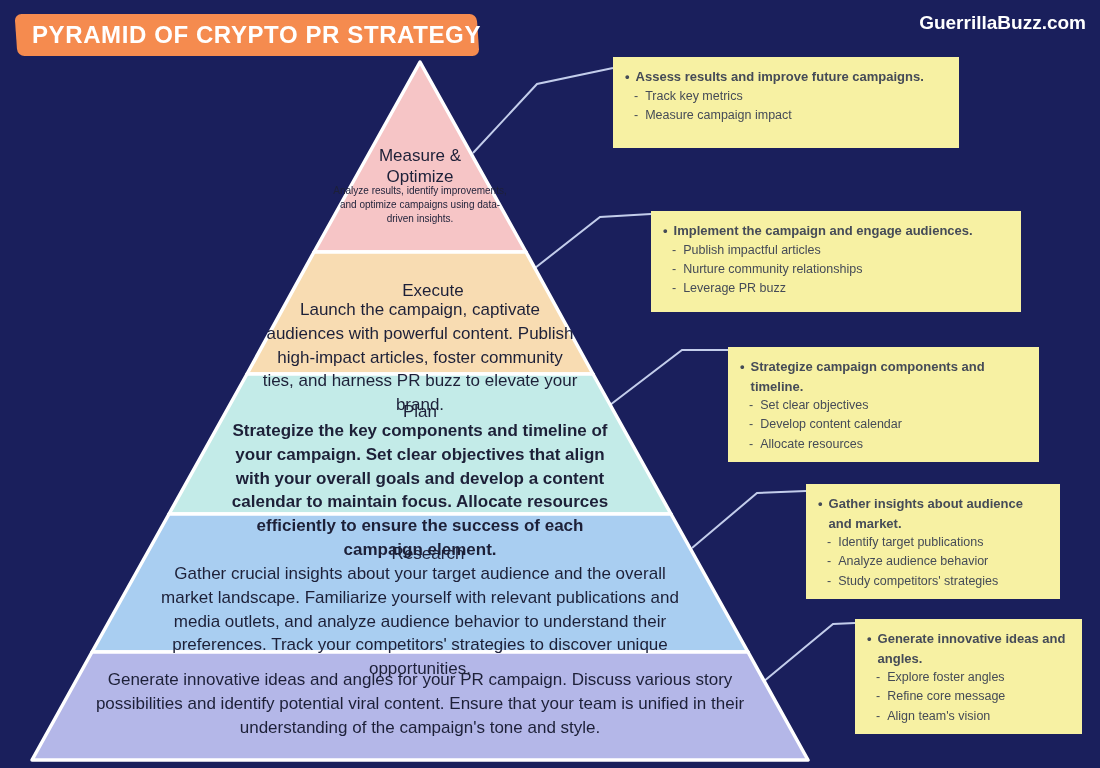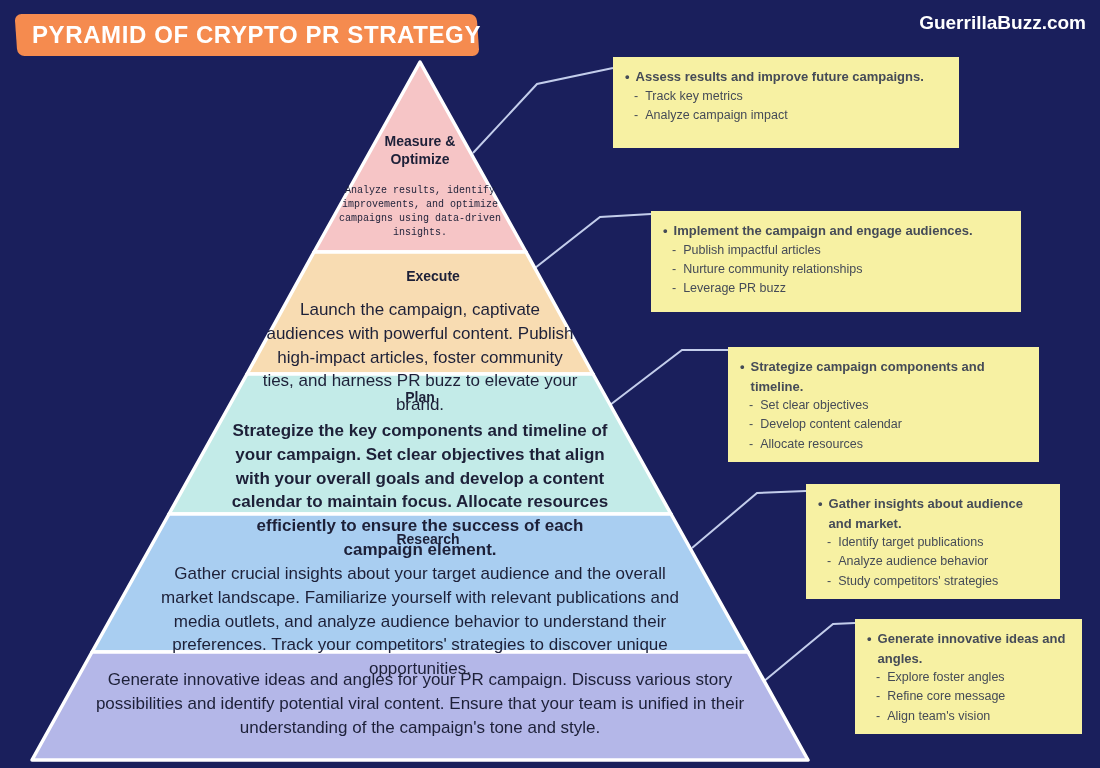--- a/index.html
+++ b/index.html
@@ -10,21 +10,21 @@
   body{font-family:"Liberation Sans",sans-serif;}
   .canvas{position:relative;width:1100px;height:768px;background:var(--background);overflow:hidden;}
   .banner{position:absolute;left:16px;top:14px;width:462px;height:42px;background:var(--banner);
           border-radius:7px;transform:skewX(4deg);display:flex;align-items:center;padding:0 16px;}
   .banner-text{color:#fff;font-size:24px;font-weight:bold;letter-spacing:.6px;transform:skewX(-4deg);white-space:nowrap;}
   .site{position:absolute;top:12px;right:14px;color:#fff;font-size:19px;font-weight:bold;}
   svg.art{position:absolute;left:0;top:0;}
   .connector{fill:none;stroke:var(--connector);stroke-width:2;}
   .lvl{stroke:var(--white);stroke-width:3.5;stroke-linejoin:round;}
   .ltxt{position:absolute;text-align:center;color:var(--text-dark);}
-  .ltitle{font-weight:bold;font-size:14px;line-height:1.25;}
+  .ltitle{font-weight:normal;font-size:17px;line-height:1.25;margin-top:12px;}
   .ldesc{font-size:17px;line-height:1.4;}
   .ldesc.small{font-size:10px;line-height:1.4;}
   .callout{position:absolute;background:var(--callout-bg);color:var(--callout-text);
            padding:10px 12px 8px 12px;font-size:12.5px;line-height:1.55;}
   .co-head{display:flex;gap:6px;font-weight:bold;font-size:13px;line-height:1.5;}
   .co-item{display:flex;gap:7px;padding-left:9px;}
   .marker{flex:0 0 auto;}
 </style>
 </head>
 <body>
@@ -43,21 +43,21 @@
     <polyline class="connector" points="692,548 757,493 806,491"></polyline>
     <polyline class="connector" points="763,682 833,624 855,623"></polyline>
     <polygon class="lvl" points="420,62 526,252 314,252" fill="#f6c5c6"></polygon>
     <polygon class="lvl" points="314,252 526,252 593,374 247,374" fill="#f8dcb2"></polygon>
     <polygon class="lvl" points="247,374 593,374 671,514 169,514" fill="#c3ebe8"></polygon>
     <polygon class="lvl" points="169,514 671,514 748,652 92,652" fill="#a9cef1"></polygon>
     <polygon class="lvl" points="92,652 748,652 808,760 32,760" fill="#b4b7e8"></polygon>
   </svg>
 
   <div class="ltxt ltitle" style="left:370px;top:133px;width:100px;">Measure &amp; Optimize</div>
-  <div class="ltxt ldesc small" style="left:328px;top:184px;width:184px;font-family:Liberation Mono, monospace;">Analyze results, identify improvements, and optimize campaigns using data-driven insights.</div>
+  <div class="ltxt ldesc small" style="left:328px;top:184px;width:184px;">Analyze results, identify improvements, and optimize campaigns using data-driven insights.</div>
 
   <div class="ltxt ltitle" style="left:333px;top:268px;width:200px;">Execute</div>
   <div class="ltxt ldesc" style="left:262px;top:298px;width:316px;">Launch the campaign, captivate audiences with powerful content. Publish high-impact articles, foster community ties, and harness PR buzz to elevate your brand.</div>
 
   <div class="ltxt ltitle" style="left:320px;top:389px;width:200px;">Plan</div>
   <div class="ltxt ldesc" style="left:218px;top:419px;width:404px;font-weight:bold;">Strategize the key components and timeline of your campaign. Set clear objectives that align with your overall goals and develop a content calendar to maintain focus. Allocate resources efficiently to ensure the success of each campaign element.</div>
 
   <div class="ltxt ltitle" style="left:328px;top:531px;width:200px;">Research</div>
   <div class="ltxt ldesc" style="left:152px;top:562px;width:536px;">Gather crucial insights about your target audience and the overall market landscape. Familiarize yourself with relevant publications and media outlets, and analyze audience behavior to understand their preferences. Track your competitors' strategies to discover unique opportunities.</div>
 
@@ -67,21 +67,21 @@
     <div class="co-head">
         <span class="marker">•</span>
       <span>Assess results and improve future campaigns.</span>
       </div>
     <div class="co-item">
         <span class="marker">-</span>
       <span>Track key metrics</span>
       </div>
     <div class="co-item">
         <span class="marker">-</span>
-      <span>Analyze campaign impact</span>
+      <span>Measure campaign impact</span>
       </div>
   </div>
 
   <div class="callout" style="left:651px;top:211px;width:370px;min-height:101px;">
     <div class="co-head">
         <span class="marker">•</span>
       <span>Implement the campaign and engage audiences.</span>
       </div>
     <div class="co-item">
         <span class="marker">-</span>

